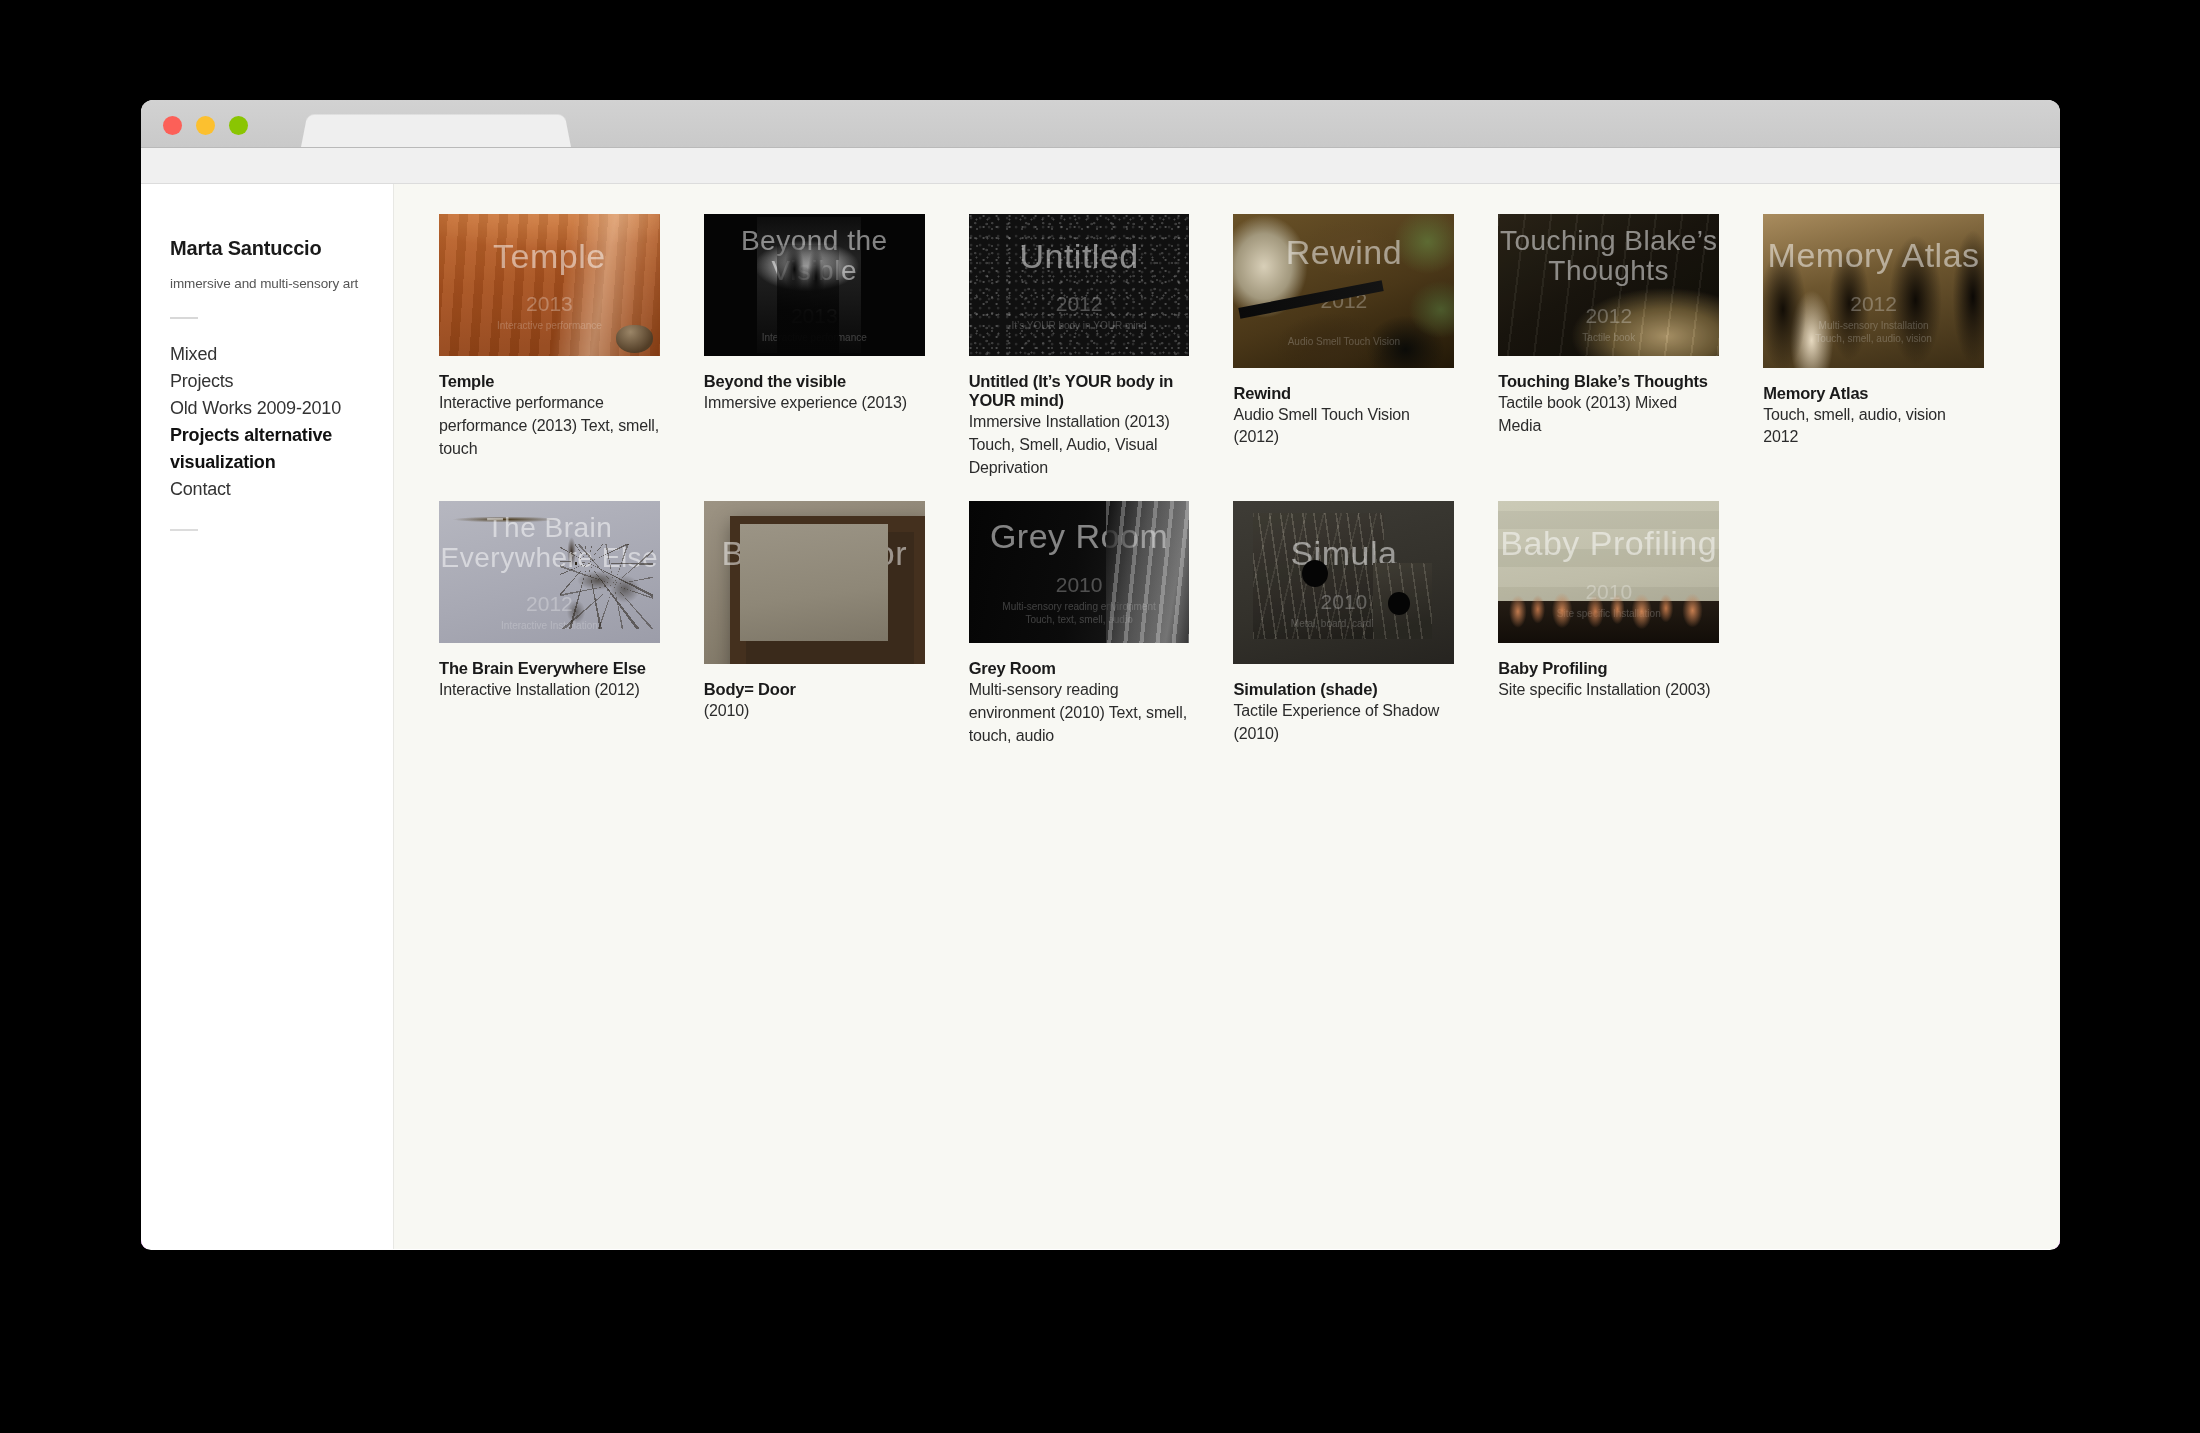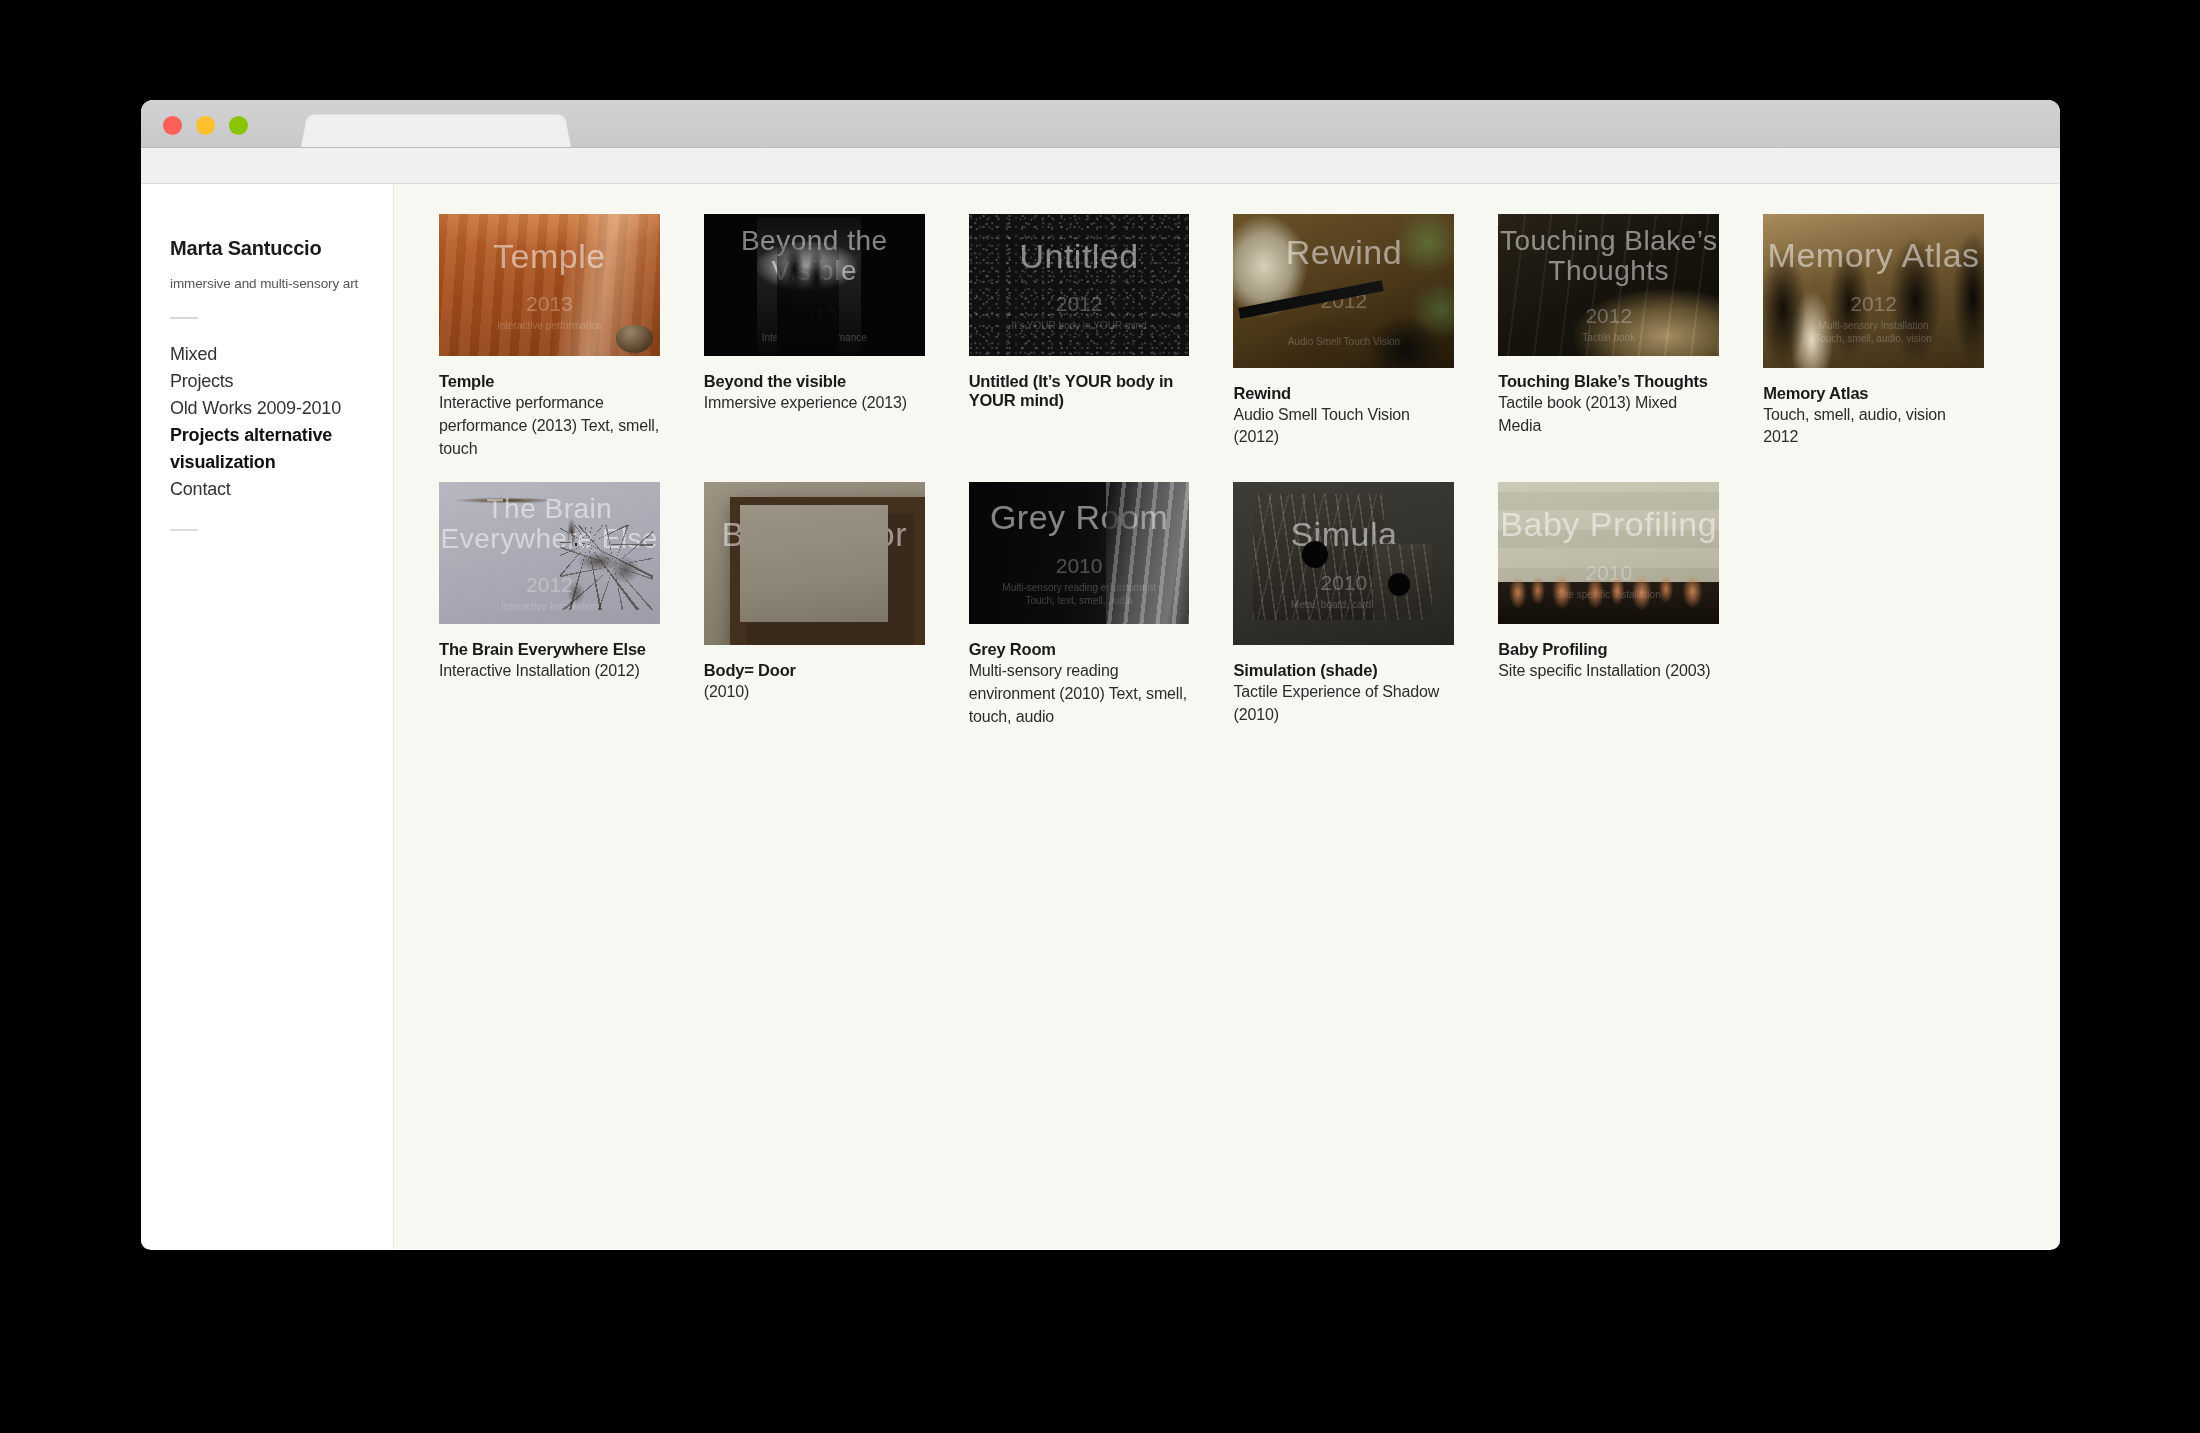--- a/index.html
+++ b/index.html
@@ -453,20 +453,21 @@
           </div>
           <div class="card">
             <div class="thumb r-169 art-untitled">
               <div class="overlay">
                 <div class="ov-title">Untitled</div>
                 <div class="ov-year">2012</div>
                 <div class="ov-sub" style="white-space: pre-line;">It’s YOUR body in YOUR mind</div>
               </div>
             </div>
             <div class="card-title">Untitled (It’s YOUR body in YOUR mind)</div>
+            <div class="card-desc">Immersive Installation (2013) Touch, Smell, Audio, Visual Deprivation</div>
           </div>
           <div class="card">
             <div class="thumb r-sq art-rewind">
               <div class="overlay">
                 <div class="ov-title">Rewind</div>
                 <div class="ov-year">2012</div>
                 <div class="ov-sub" style="white-space: pre-line; margin-top: 22px;">Audio Smell Touch Vision</div>
               </div>
             </div>
             <div class="card-title">Rewind</div>

